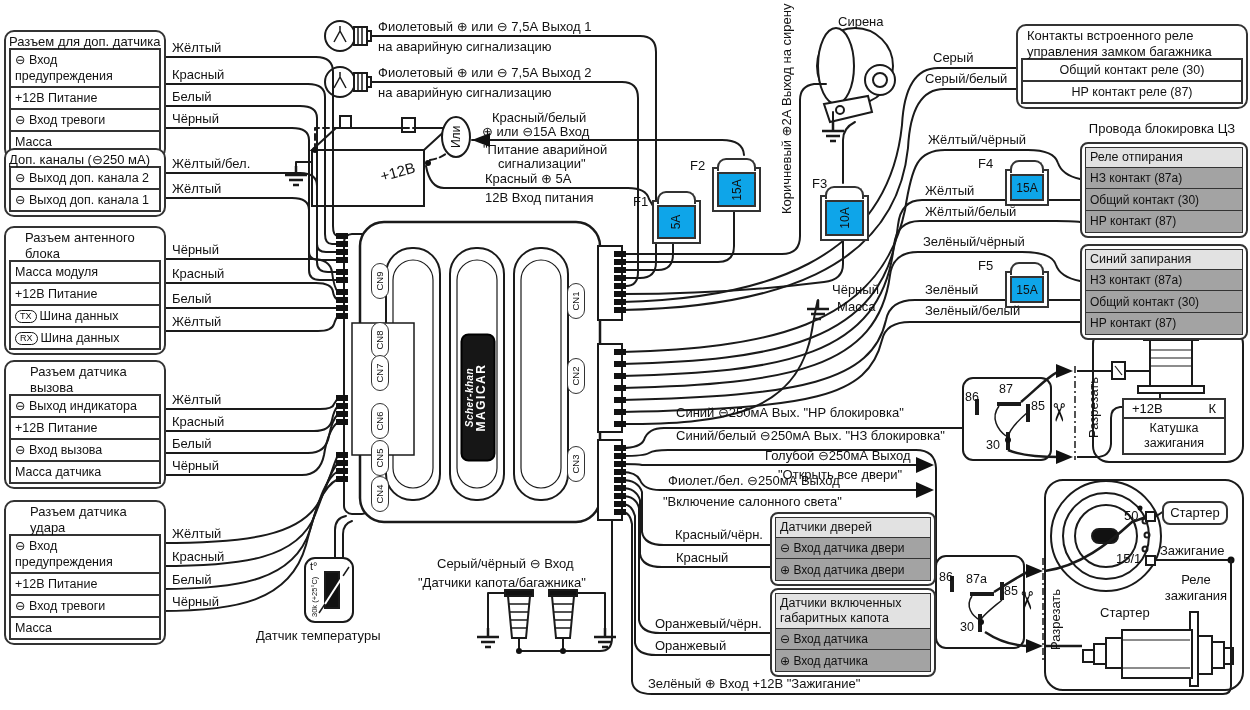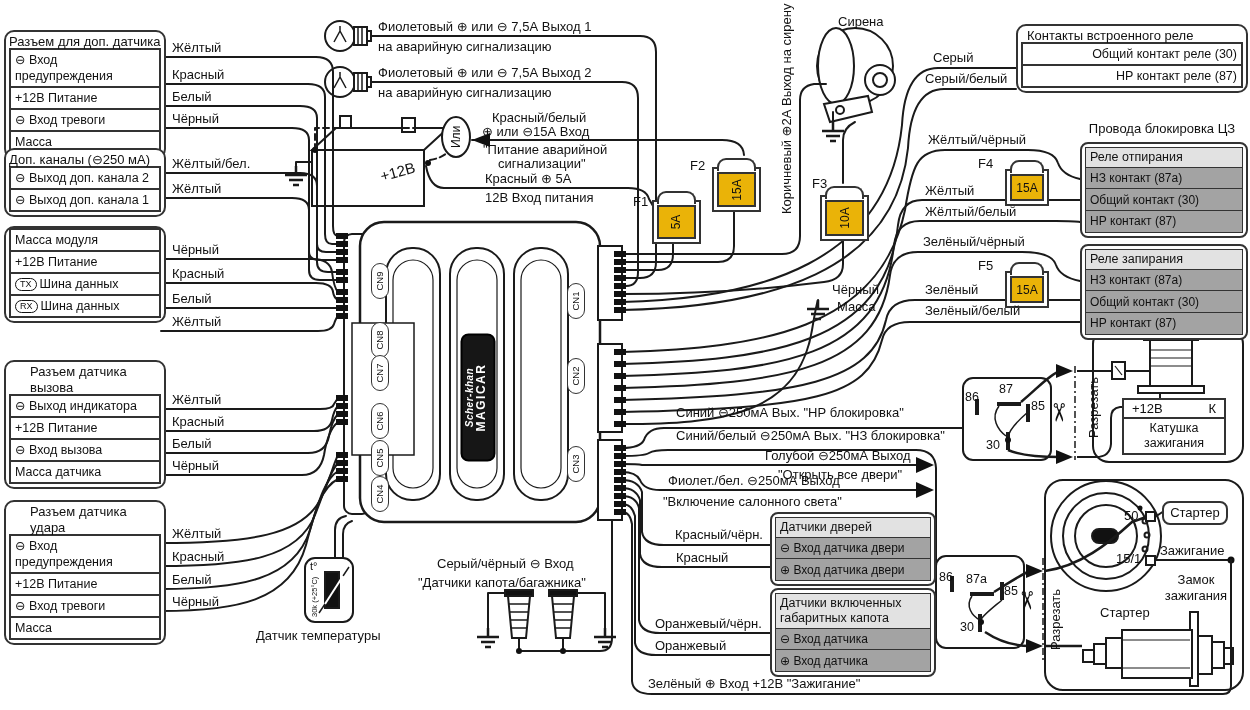--- a/index.html
+++ b/index.html
@@ -5,31 +5,31 @@
   html,body{margin:0;padding:0;background:#fff}
   .canvas{position:relative;width:1250px;height:710px;background:#fff;overflow:hidden;
     font-family:"Liberation Sans","DejaVu Sans",sans-serif;color:#111}
   svg.layer{position:absolute;left:0;top:0}
   .lbl{position:absolute;font-size:13px;line-height:15px;white-space:nowrap}
   .c{text-align:center}
   .vlbl{position:absolute;transform:rotate(-90deg);transform-origin:0 0;font-size:13px;white-space:nowrap}
   .obox{position:absolute;border:2px solid #333;border-radius:10px;background:#fff;padding:2px 3px 3px}
   .obox .ttl{font-size:13px;line-height:16px;}
   .obox .rw{border:2px solid #333;margin-top:-2px;padding:2px 4px;font-size:12.5px;line-height:16px;background:#fff}
-  .obox .rw.c{text-align:right}
+  .obox .rw.c{text-align:center}
   .sbox{position:absolute;border:2px solid #333;border-radius:8px;background:#fff;padding:3px}
   .sbox .hd{border:1.5px solid #333;background:#e2e2e2;font-size:12.5px;line-height:15px;padding:2px 4px}
   .sbox .rw{border:1.5px solid #333;margin-top:-1.5px;background:#a3a3a3;font-size:12px;line-height:16px;padding:2.5px 4px}
   .bdg{display:inline-block;border:1.5px solid #111;border-radius:9px;font-size:9px;line-height:11px;padding:0 4px;margin-right:3px;vertical-align:1px}
   .cn{position:absolute;width:34px;height:16px;border:1.5px solid #333;border-radius:9px;background:#fff;
       font-size:9.5px;line-height:15px;text-align:center;transform:rotate(-90deg)}
   .fuse{position:absolute;border:2px solid #333;background:#fff}
   .fuse .cap{position:absolute;left:3px;right:3px;top:-11px;height:11px;border:2px solid #333;border-bottom:none;
       border-radius:9px 9px 0 0;background:#fff}
-  .fuse .val{position:absolute;inset:3px;border:2px solid #333;display:flex;align-items:center;justify-content:center;font-size:12px;background:#eab308}
+  .fuse .val{position:absolute;inset:3px;border:2px solid #333;display:flex;align-items:center;justify-content:center;font-size:12px;background:#0ea5e9}
   .fuse.vert .val span{transform:rotate(-90deg)}
   .pin{position:absolute;font-size:12.5px;white-space:nowrap}
   .badge{position:absolute;left:414px;top:380px;width:124px;height:30px;background:#161616;border:2px solid #000;
       border-radius:8px;color:#fff;text-align:center;transform:rotate(-90deg);padding-top:1px}
   .badge .b1{font-size:10px;line-height:11px;font-style:italic;font-weight:bold;letter-spacing:.5px}
   .badge .b2{font-size:12px;line-height:13px;font-weight:bold;letter-spacing:1.5px}
   .scis{position:absolute;font-size:25px;transform:rotate(90deg)}
   .tinyv{position:absolute;transform:rotate(-90deg);transform-origin:0 0;font-size:7.5px;white-space:nowrap}
   .coilbox{position:absolute;left:1122px;top:398px;width:100px;border:2px solid #333;background:#fff}
   .coilbox .r1{display:flex;justify-content:space-between;padding:1px 8px;font-size:13px;border-bottom:2px solid #333}
@@ -328,20 +328,21 @@
     <div class="rw">Масса</div>
   </div>
 
   <div class="obox" style="left:4px;top:148px;width:152px">
     <div class="ttl">Доп. каналы (⊖250 мА)</div>
     <div class="rw">⊖ Выход доп. канала 2</div>
     <div class="rw">⊖ Выход доп. канала 1</div>
   </div>
 
   <div class="obox" style="left:4px;top:226px;width:152px">
+    <div class="ttl" style="width:120px;margin:0 auto">Разъем антенного блока</div>
     <div class="rw">Масса модуля</div>
     <div class="rw">+12В Питание</div>
     <div class="rw"><span class="bdg">TX</span><span>Шина данных</span></div>
     <div class="rw"><span class="bdg">RX</span><span>Шина данных</span></div>
   </div>
 
   <div class="obox" style="left:4px;top:360px;width:152px">
     <div class="ttl" style="width:110px;margin:0 auto">Разъем датчика вызова</div>
     <div class="rw">⊖ Выход индикатора</div>
     <div class="rw">+12В Питание</div>
@@ -439,33 +440,34 @@
   <div class="fuse" style="left:1005px;top:271px;width:40px;height:33px">
     <div class="cap"></div>
     <div class="val">
         <span>15А</span>
       </div>
   </div>
   <div class="lbl" style="left:978px;top:258px">F5</div>
 
   <div class="obox" style="left:1016px;top:24px;width:222px">
     <div class="ttl" style="text-align:left;padding-left:6px">Контакты встроенного реле</div>
+    <div class="ttl" style="text-align:left;padding-left:6px">управления замком багажника</div>
     <div class="rw c">Общий контакт реле (30)</div>
     <div class="rw c">НР контакт реле (87)</div>
   </div>
 
   <div class="lbl" style="left:1080px;top:121px;width:164px;text-align:center">Провода блокировка ЦЗ</div>
   <div class="sbox" style="left:1080px;top:142px;width:158px">
     <div class="hd">Реле отпирания</div>
     <div class="rw">НЗ контакт (87а)</div>
     <div class="rw">Общий контакт (30)</div>
     <div class="rw">НР контакт (87)</div>
   </div>
   <div class="sbox" style="left:1080px;top:244px;width:158px">
-    <div class="hd">Реле запирания</div>
+    <div class="hd">Синий запирания</div>
     <div class="rw">НЗ контакт (87а)</div>
     <div class="rw">Общий контакт (30)</div>
     <div class="rw">НР контакт (87)</div>
   </div>
   <div class="lbl" style="left:928px;top:132px">Жёлтый/чёрный</div>
   <div class="lbl" style="left:925px;top:183px">Жёлтый</div>
   <div class="lbl" style="left:925px;top:204px">Жёлтый/белый</div>
   <div class="lbl" style="left:923px;top:234px">Зелёный/чёрный</div>
   <div class="lbl" style="left:925px;top:282px">Зелёный</div>
   <div class="lbl" style="left:925px;top:303px">Зелёный/белый</div>
@@ -523,17 +525,17 @@
     <div class="r2">
       <span>Катушка</span><br>
       <span>зажигания</span>
     </div>
   </div>
 
   <div class="lbl" style="left:1124px;top:508px">50</div>
   <div class="rbox" style="left:1162px;top:501px;width:62px;height:20px;line-height:20px">Стартер</div>
   <div class="lbl" style="left:1116px;top:551px">15/1</div>
   <div class="lbl" style="left:1160px;top:543px">Зажигание</div>
-  <div class="lbl c" style="left:1150px;top:572px;width:92px">Замок</div>
+  <div class="lbl c" style="left:1150px;top:572px;width:92px">Реле</div>
   <div class="lbl c" style="left:1150px;top:588px;width:92px">зажигания</div>
   <div class="lbl" style="left:1100px;top:605px">Стартер</div>
 
 </div>
 
 </body></html>

